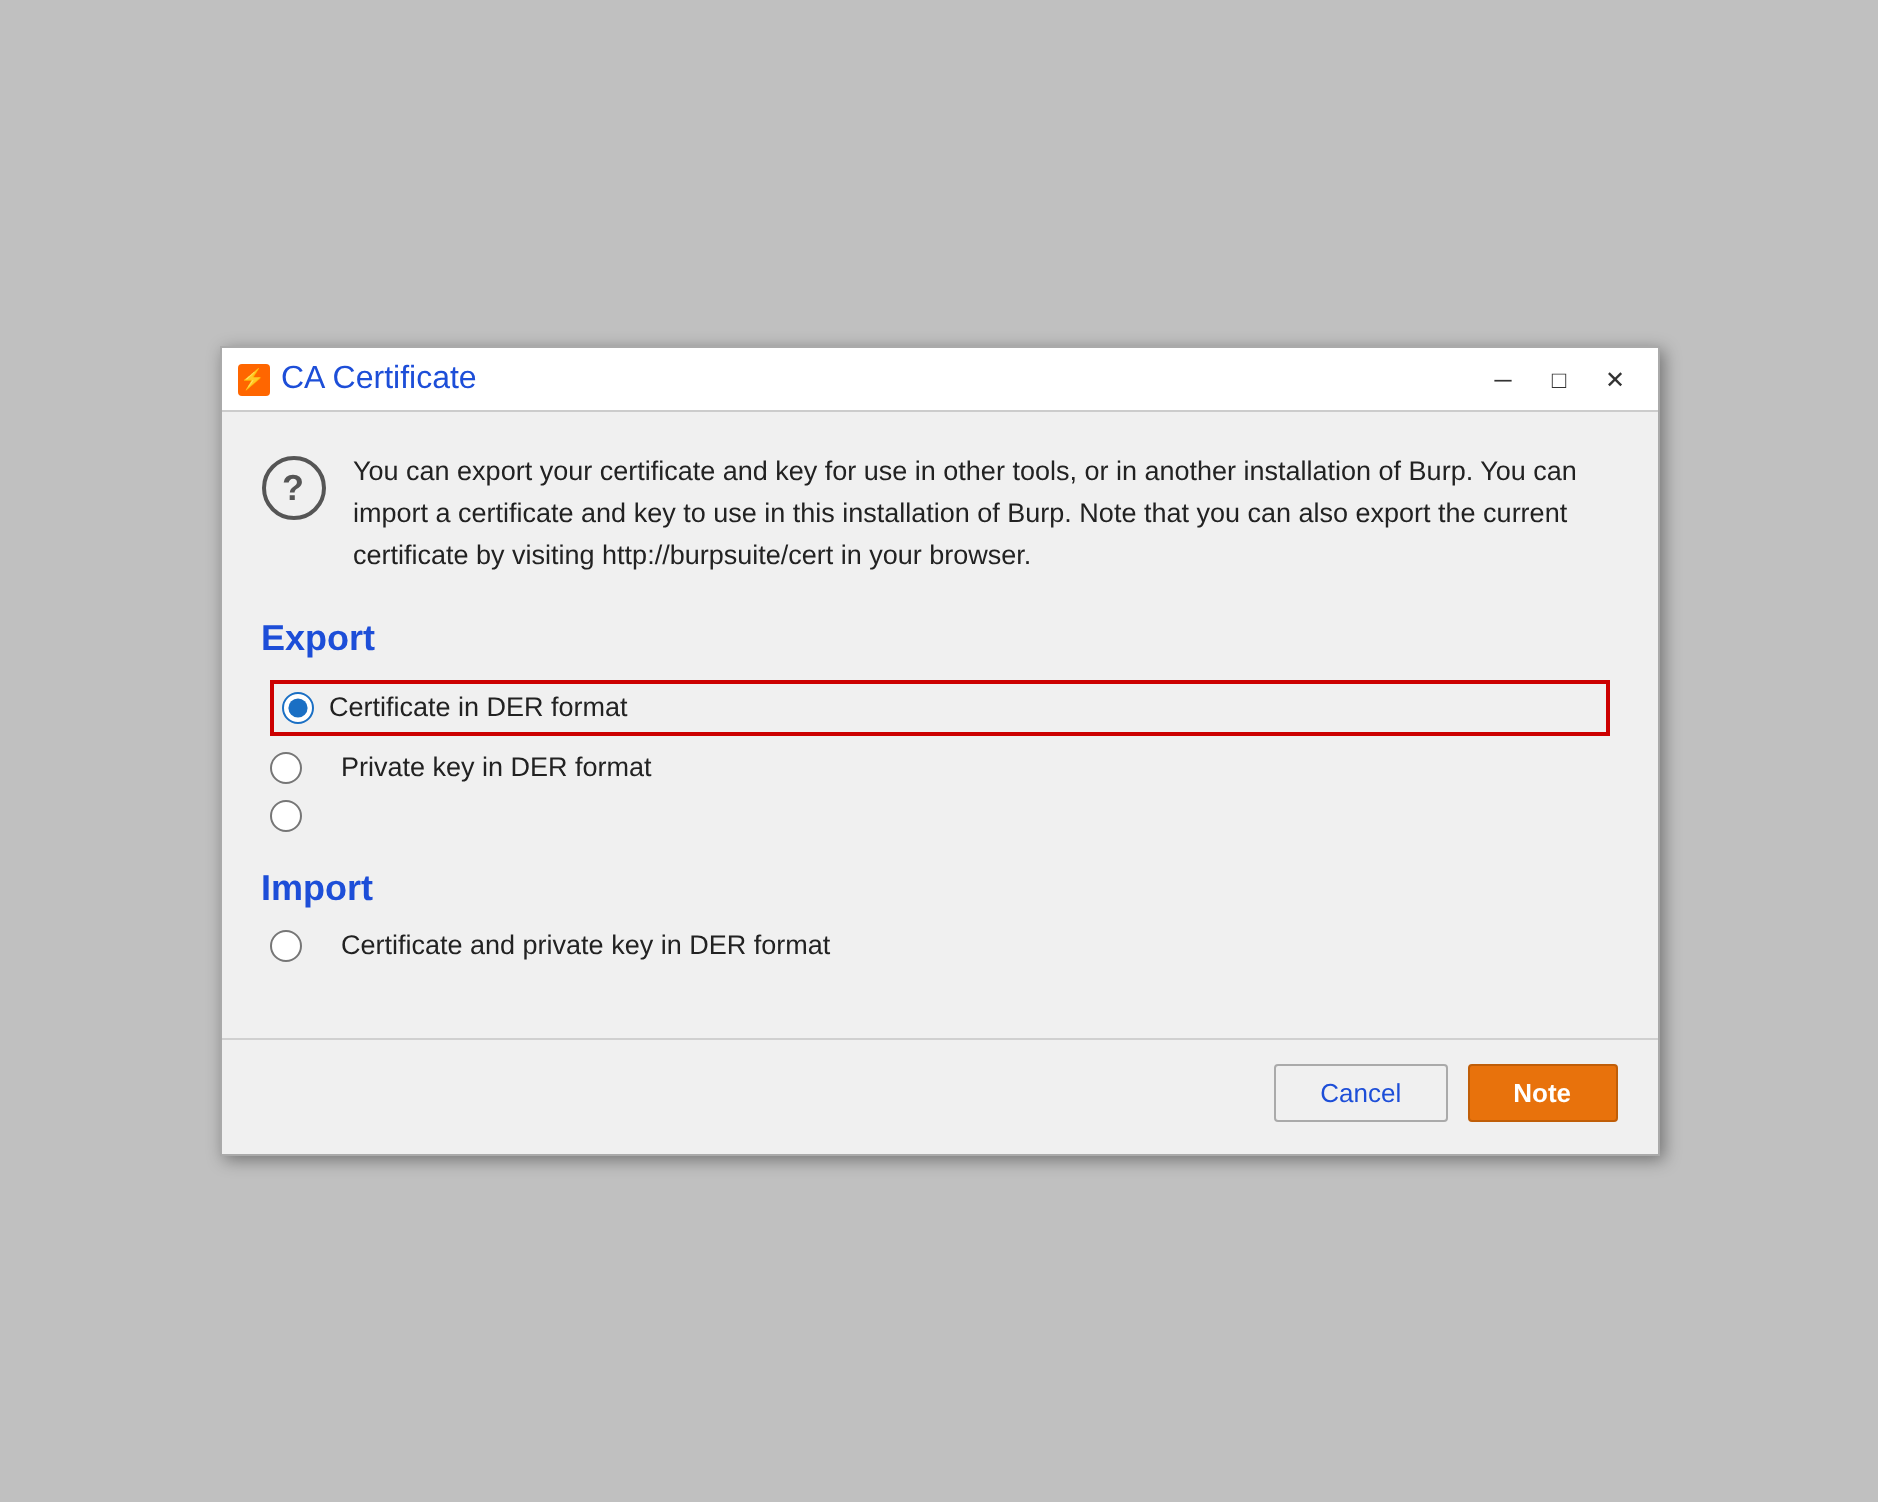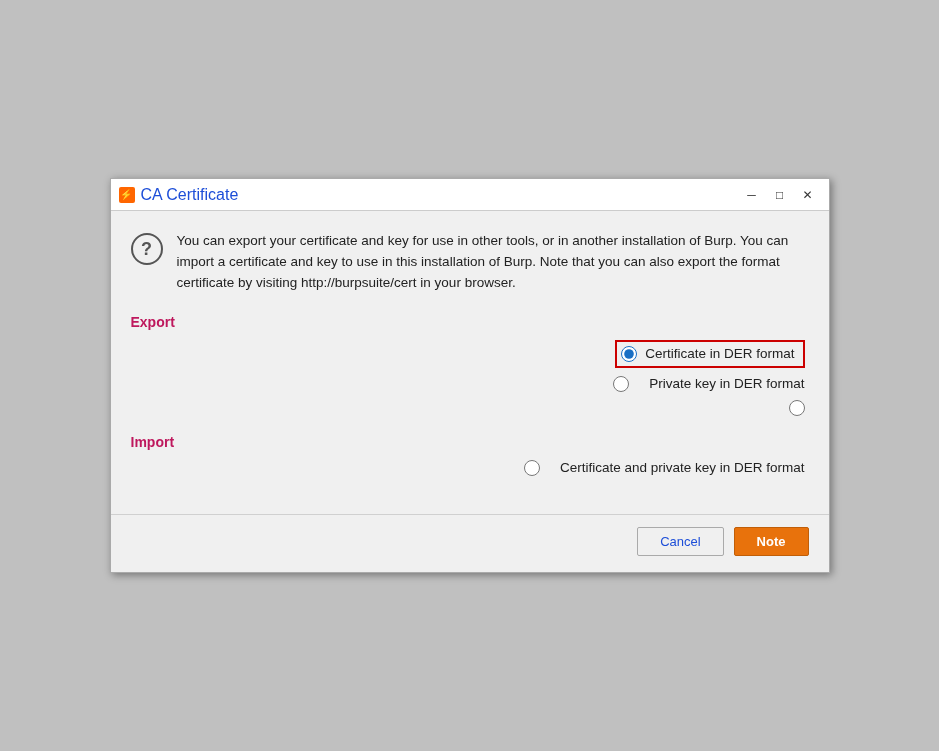--- a/index.html
+++ b/index.html
@@ -105,34 +105,33 @@
       margin-top: 2px;
     }
 
     .info-text {
       font-size: 13.5px;
       color: #222;
       line-height: 1.55;
     }
 
     .section-label {
-      font-size: 14px;
-      font-weight: bold;
-      color: #be185d;
+      font-size: 18px;
+      font-weight: bold;
+      color: #1d4ed8;
       margin-bottom: 10px;
       margin-top: 6px;
     }
 
     .radio-group {
       display: flex;
       flex-direction: column;
       gap: 8px;
       margin-left: 4px;
       margin-bottom: 18px;
-      align-items: flex-end;
     }
 
     .radio-item {
       display: flex;
       align-items: center;
       gap: 20px;
       font-size: 13.5px;
       color: #222;
       cursor: pointer;
     }
@@ -198,21 +197,21 @@
       <button class="title-btn">─</button>
       <button class="title-btn">□</button>
       <button class="title-btn close">✕</button>
     </div>
   </div>
 
   <div class="content">
 
     <div class="info-row">
       <div class="info-icon">?</div>
-      <p class="info-text">You can export your certificate and key for use in other tools, or in another installation of Burp. You can import a certificate and key to use in this installation of Burp. Note that you can also export the format certificate by visiting http://burpsuite/cert in your browser.</p>
+      <p class="info-text">You can export your certificate and key for use in other tools, or in another installation of Burp. You can import a certificate and key to use in this installation of Burp. Note that you can also export the current certificate by visiting http://burpsuite/cert in your browser.</p>
     </div>
 
     <div>
       <div class="section-label">Export</div>
       <div class="radio-group">
 
         <label class="radio-item radio-highlighted">
           <input type="radio" name="cert-option" checked="" style="">
           <span>Certificate in DER format</span>
         </label>

